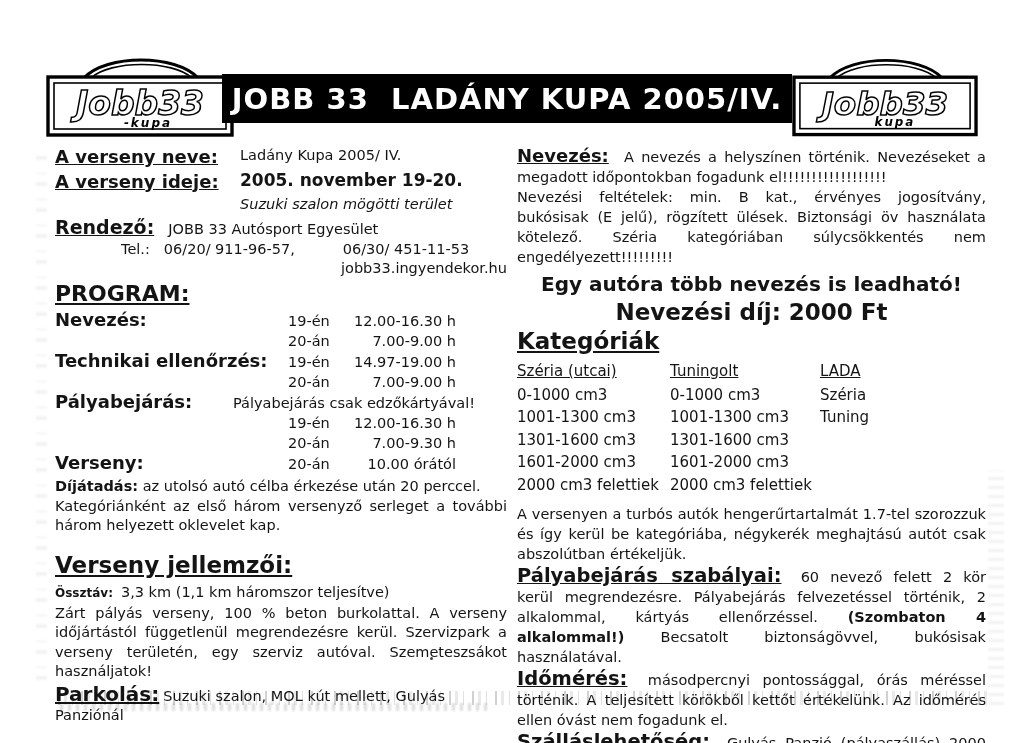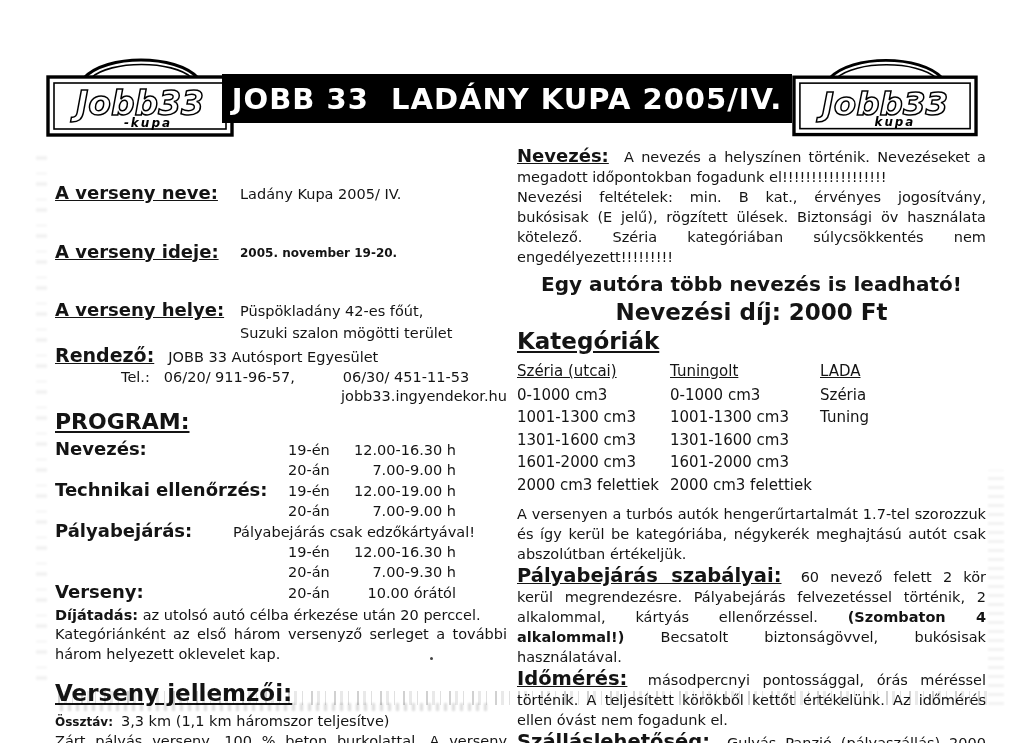--- a/index.html
+++ b/index.html
@@ -16,25 +16,25 @@
     font-size:29px; font-weight:bold; letter-spacing:1px; white-space:pre;
   }
 
   
   #col-left  { position:absolute; left:55px;  top:146px; width:452px; font-size:14.5px; line-height:19.5px; }
   #col-right { position:absolute; left:517px; top:146px; width:469px; font-size:14.5px; line-height:20px; }
 
   .just { text-align:justify; }
 
   
-  .info-row { display:flex; align-items:flex-end; margin-bottom:2px;margin-top:36px; }
+  .info-row { display:flex; align-items:flex-start; margin-bottom:2px; }
   .info-label { flex:0 0 185px; font-size:18px; line-height:22.5px; font-weight:bold; text-decoration:underline; }
   .info-value { font-size:14.5px; }
-  .info-value.b { font-weight:bold; font-size:12px; }
-  .info-cont { margin-left:185px; margin-bottom:2px; }
+  .info-value.b { font-weight:bold; font-size:17px; }
+  .info-cont { margin-left:185px; margin-bottom:2px;font-style:italic; }
 
   .rendezo-line { font-size:14.5px; line-height:21px; }
   .rendezo-label { font-size:19px; font-weight:bold; text-decoration:underline; margin-right:14px; }
   .tel-line { padding-left:66px; line-height:19px; }
   .tel-v1 { margin-left:14px; } .tel-v2 { margin-left:48px; }
   .website-line { margin-left:158px; line-height:18px;text-align:right; }
 
   .h-program { font-size:22px; font-weight:bold; text-decoration:underline; margin-top:7px; margin-bottom:7px; }
 
   .prog-row { display:flex; align-items:baseline; line-height:20px; }
@@ -116,24 +116,20 @@
 <div id="col-left">
 
   <div class="info-row">
     <span class="info-label">A verseny neve:</span>
     <span class="info-value">Ladány Kupa 2005/ IV.</span>
   </div>
   <div class="info-row">
     <span class="info-label">A verseny ideje:</span>
     <span class="info-value b">2005. november 19-20.</span>
   </div>
-  <div class="info-row">
-    <span class="info-label">A verseny helye:</span>
-    <span class="info-value">Püspökladány 42-es főút,</span>
-  </div>
   <div class="info-cont">Suzuki szalon mögötti terület</div>
 
   <div class="rendezo-line">
     <span class="rendezo-label">Rendező:</span><span>JOBB 33 Autósport Egyesület</span>
   </div>
   <div class="tel-line">
     <span>Tel.:</span><span class="tel-v1">06/20/ 911-96-57,</span><span class="tel-v2">06/30/ 451-11-53</span>
   </div>
   <div class="website-line">jobb33.ingyendekor.hu</div>
 
@@ -145,21 +141,21 @@
     <span class="prog-time">12.00-16.30 h</span>
   </div>
   <div class="prog-row">
     <span class="prog-label"></span>
     <span class="prog-day">20-án</span>
     <span class="prog-time">7.00-9.00 h</span>
   </div>
   <div class="prog-row">
     <span class="prog-label">Technikai ellenőrzés:</span>
     <span class="prog-day">19-én</span>
-    <span class="prog-time">12.00-19.00 h</span>
+    <span class="prog-time">14.97-19.00 h</span>
   </div>
   <div class="prog-row">
     <span class="prog-label"></span>
     <span class="prog-day">20-án</span>
     <span class="prog-time">7.00-9.00 h</span>
   </div>
   <div class="prog-row">
     <span class="prog-label" style="flex:0 0 178px;">Pályabejárás:</span>
     <span class="prog-note">Pályabejárás csak edzőkártyával!</span>
   </div>

